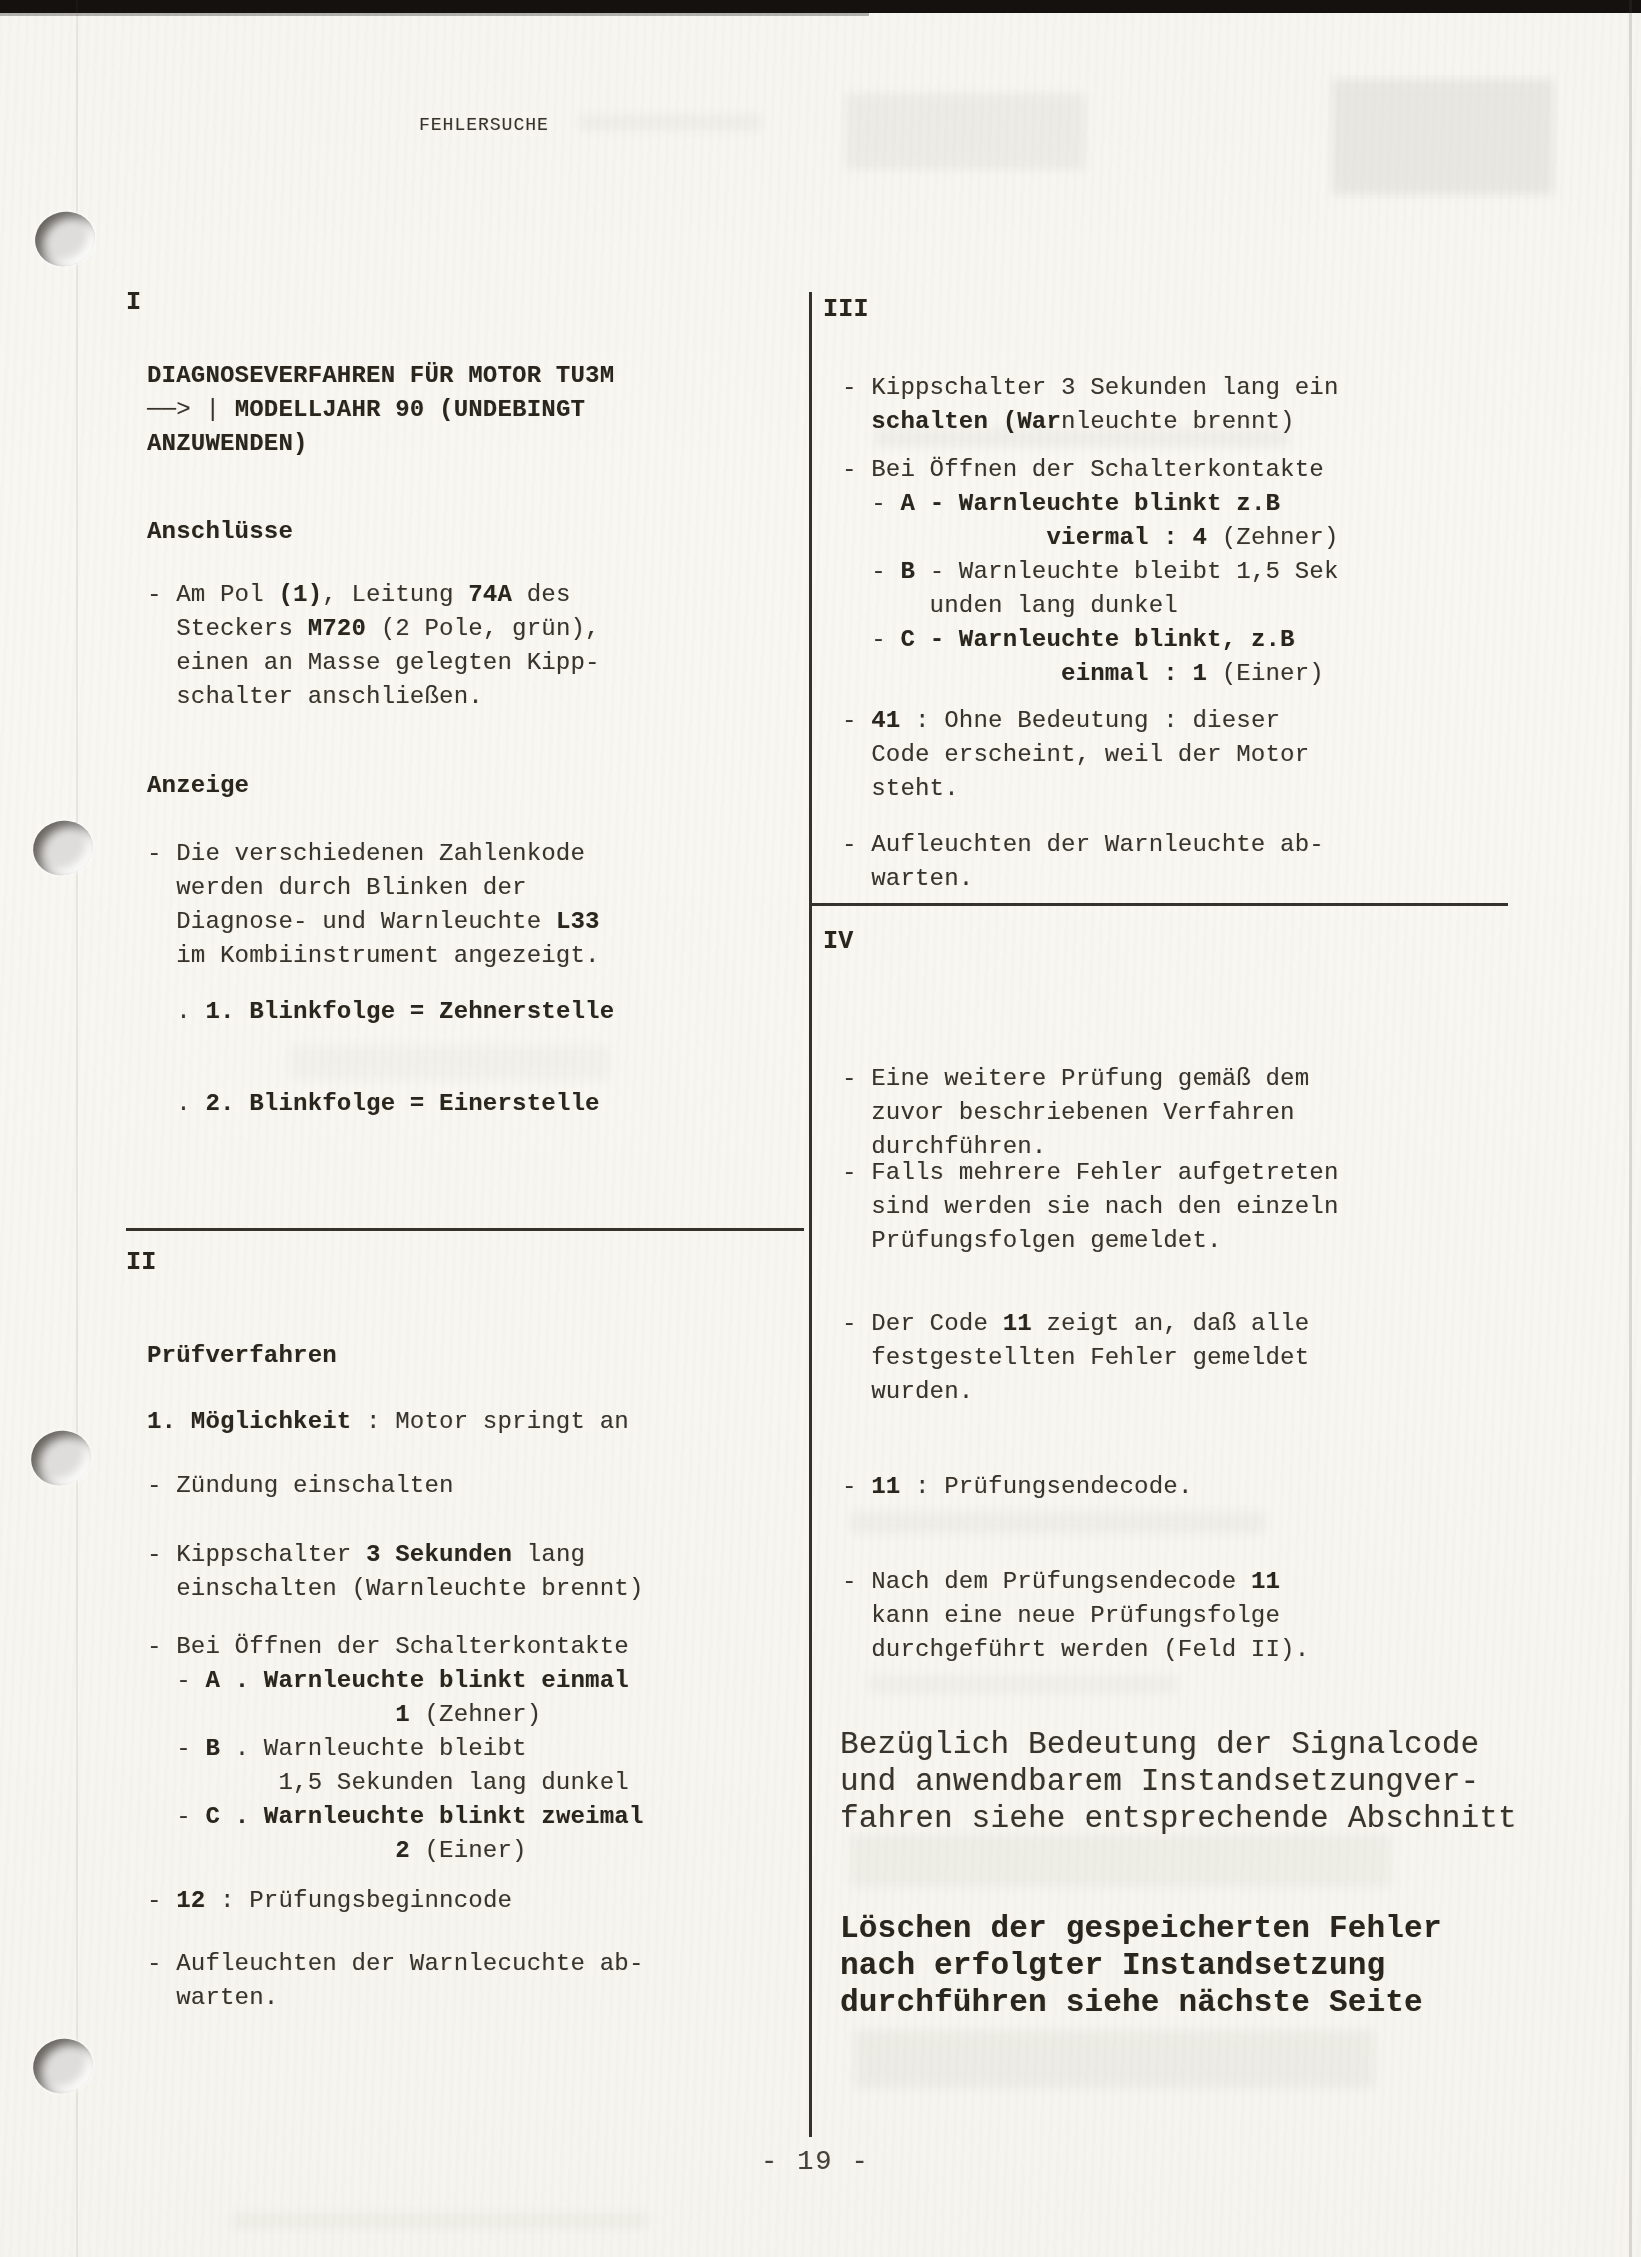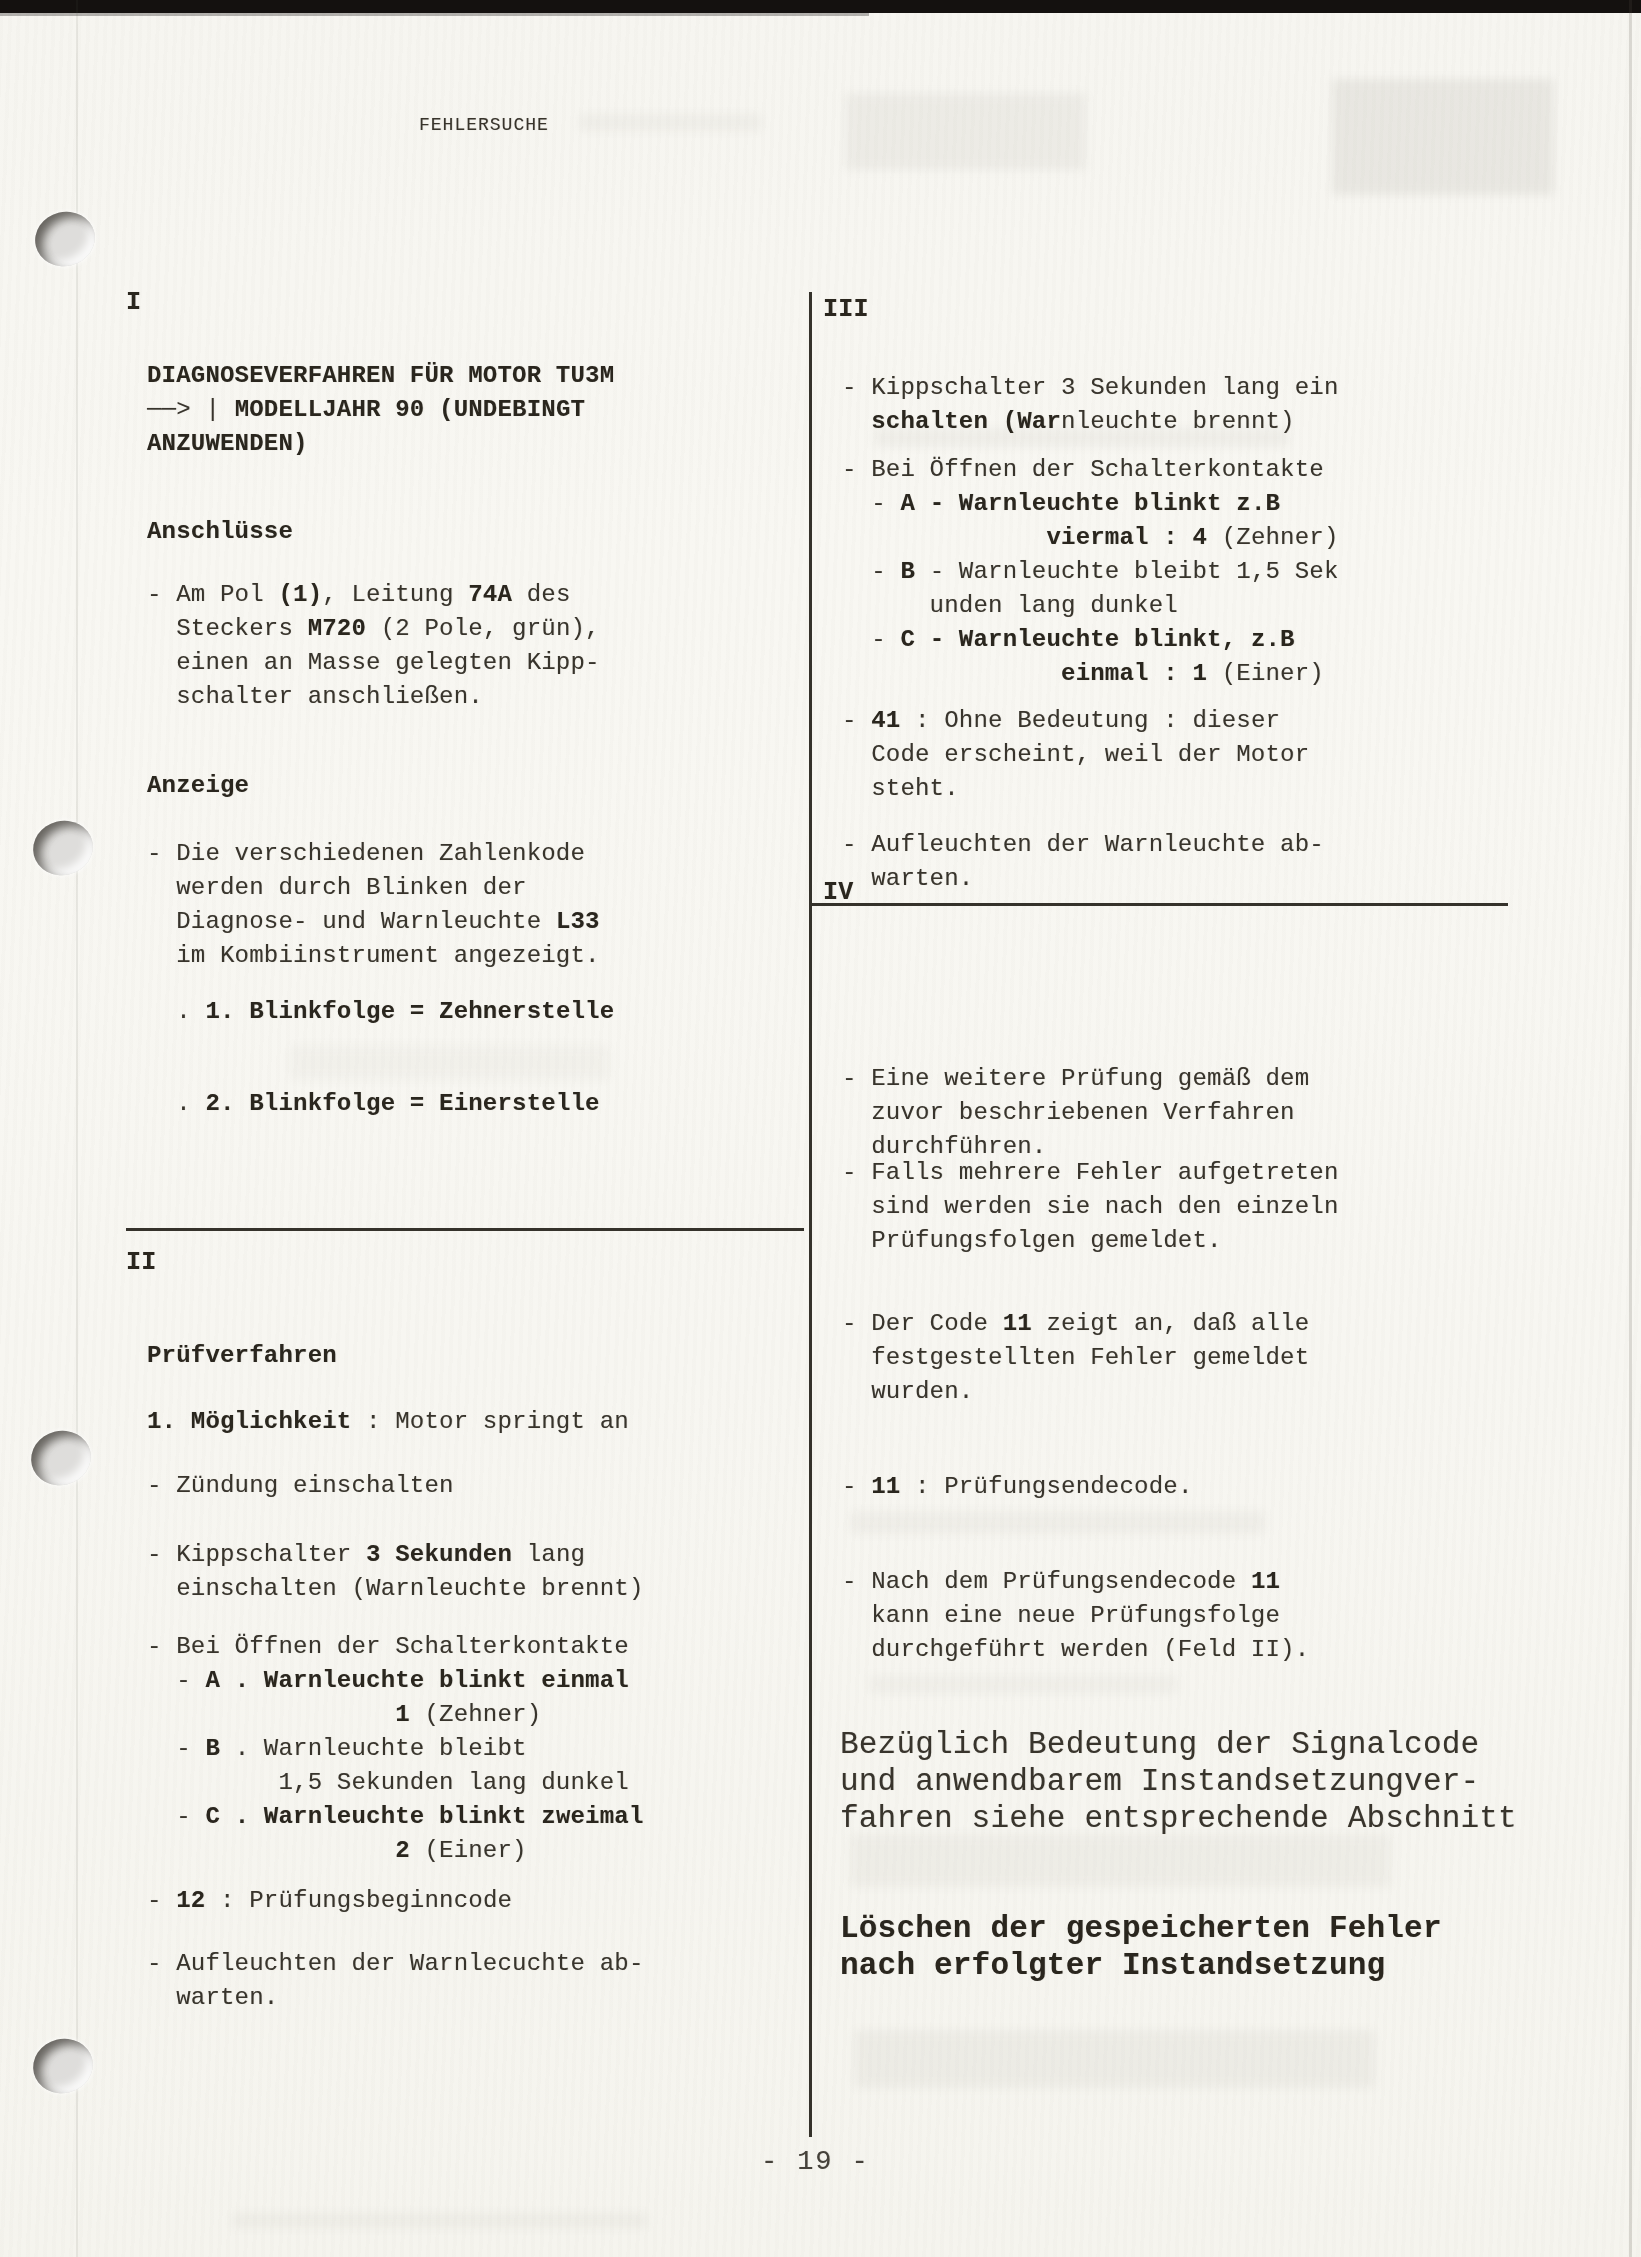--- a/index.html
+++ b/index.html
@@ -88,26 +88,26 @@
   <div class="tb" style="left:147px;top:1630px;"><div class="ln"><span>- Bei Öffnen der Schalterkontakte</span></div><div class="ln"><span>  - </span><span class="b">A . Warnleuchte blinkt einmal</span><span></span></div><div class="ln"><span>                 </span><span class="b">1</span><span> (Zehner)</span></div><div class="ln"><span>  - </span><span class="b">B</span><span> . Warnleuchte bleibt</span></div><div class="ln"><span>         1,5 Sekunden lang dunkel</span></div><div class="ln"><span>  - </span><span class="b">C . Warnleuchte blinkt zweimal</span><span></span></div><div class="ln"><span>                 </span><span class="b">2</span><span> (Einer)</span></div></div>
   <div class="tb" style="left:147px;top:1884px;"><span>- </span><span class="b">12</span><span> : Prüfungsbeginncode</span></div>
   <div class="tb" style="left:147px;top:1947px;"><div class="ln"><span>- Aufleuchten der Warnlecuchte ab-</span></div><div class="ln"><span>  warten.</span></div></div>
 
   <div class="tb label" style="left:823px;top:293px;">III</div>
   <div class="tb" style="left:842px;top:371px;"><div class="ln"><span>- Kippschalter 3 Sekunden lang ein</span></div><div class="ln"><span>  </span><span class="b">schalten (War</span><span>nleuchte brennt)</span></div></div>
   <div class="tb" style="left:842px;top:453px;"><div class="ln"><span>- Bei Öffnen der Schalterkontakte</span></div><div class="ln"><span>  - </span><span class="b">A - Warnleuchte blinkt z.B</span><span></span></div><div class="ln"><span>              </span><span class="b">viermal : 4</span><span> (Zehner)</span></div><div class="ln"><span>  - </span><span class="b">B</span><span> - Warnleuchte bleibt 1,5 Sek</span></div><div class="ln"><span>      unden lang dunkel</span></div><div class="ln"><span>  - </span><span class="b">C - Warnleuchte blinkt, z.B</span><span></span></div><div class="ln"><span>               </span><span class="b">einmal : 1</span><span> (Einer)</span></div></div>
   <div class="tb" style="left:842px;top:704px;"><div class="ln"><span>- </span><span class="b">41</span><span> : Ohne Bedeutung : dieser</span></div><div class="ln"><span>  Code erscheint, weil der Motor</span></div><div class="ln"><span>  steht.</span></div></div>
   <div class="tb" style="left:842px;top:828px;"><div class="ln"><span>- Aufleuchten der Warnleuchte ab-</span></div><div class="ln"><span>  warten.</span></div></div>
 
-  <div class="tb label" style="left:823px;top:876px;">IV</div>
+  <div class="tb label" style="left:823px;top:925px;">IV</div>
   <div class="tb" style="left:842px;top:1025px;margin-top:37px;"><div class="ln"><span>- Eine weitere Prüfung gemäß dem</span></div><div class="ln"><span>  zuvor beschriebenen Verfahren</span></div><div class="ln"><span>  durchführen.</span></div></div>
   <div class="tb" style="left:842px;top:1156px;"><div class="ln"><span>- Falls mehrere Fehler aufgetreten</span></div><div class="ln"><span>  sind werden sie nach den einzeln</span></div><div class="ln"><span>  Prüfungsfolgen gemeldet.</span></div></div>
   <div class="tb" style="left:842px;top:1307px;"><div class="ln"><span>- Der Code </span><span class="b">11</span><span> zeigt an, daß alle</span></div><div class="ln"><span>  festgestellten Fehler gemeldet</span></div><div class="ln"><span>  wurden.</span></div></div>
   <div class="tb" style="left:842px;top:1470px;"><span>- </span><span class="b">11</span><span> : Prüfungsendecode.</span></div>
   <div class="tb" style="left:842px;top:1565px;"><div class="ln"><span>- Nach dem Prüfungsendecode </span><span class="b">11</span><span></span></div><div class="ln"><span>  kann eine neue Prüfungsfolge</span></div><div class="ln"><span>  durchgeführt werden (Feld II).</span></div></div>
 
   <div class="tb wide" style="left:840px;top:1726px;"><div class="ln"><span>Bezüglich Bedeutung der Signalcode</span></div><div class="ln"><span>und anwendbarem Instandsetzungver-</span></div><div class="ln"><span>fahren siehe entsprechende Abschnitt</span></div></div>
-  <div class="tb wide" style="left:840px;top:1910px;"><div class="ln"><span></span><span class="b">Löschen der gespeicherten Fehler</span><span></span></div><div class="ln"><span></span><span class="b">nach erfolgter Instandsetzung</span><span></span></div></div>
+  <div class="tb wide" style="left:840px;top:1910px;"><div class="ln"><span></span><span class="b">Löschen der gespeicherten Fehler</span><span></span></div><div class="ln"><span></span><span class="b">nach erfolgter Instandsetzung</span><span></span></div><div class="ln"><span></span><span class="b">durchführen siehe nächste Seite</span><span></span></div></div>
 
   <div class="tb pagenum" style="left:761px;top:2145px;">- 19 -</div>
 
 </div>
 
 
 </body></html>

